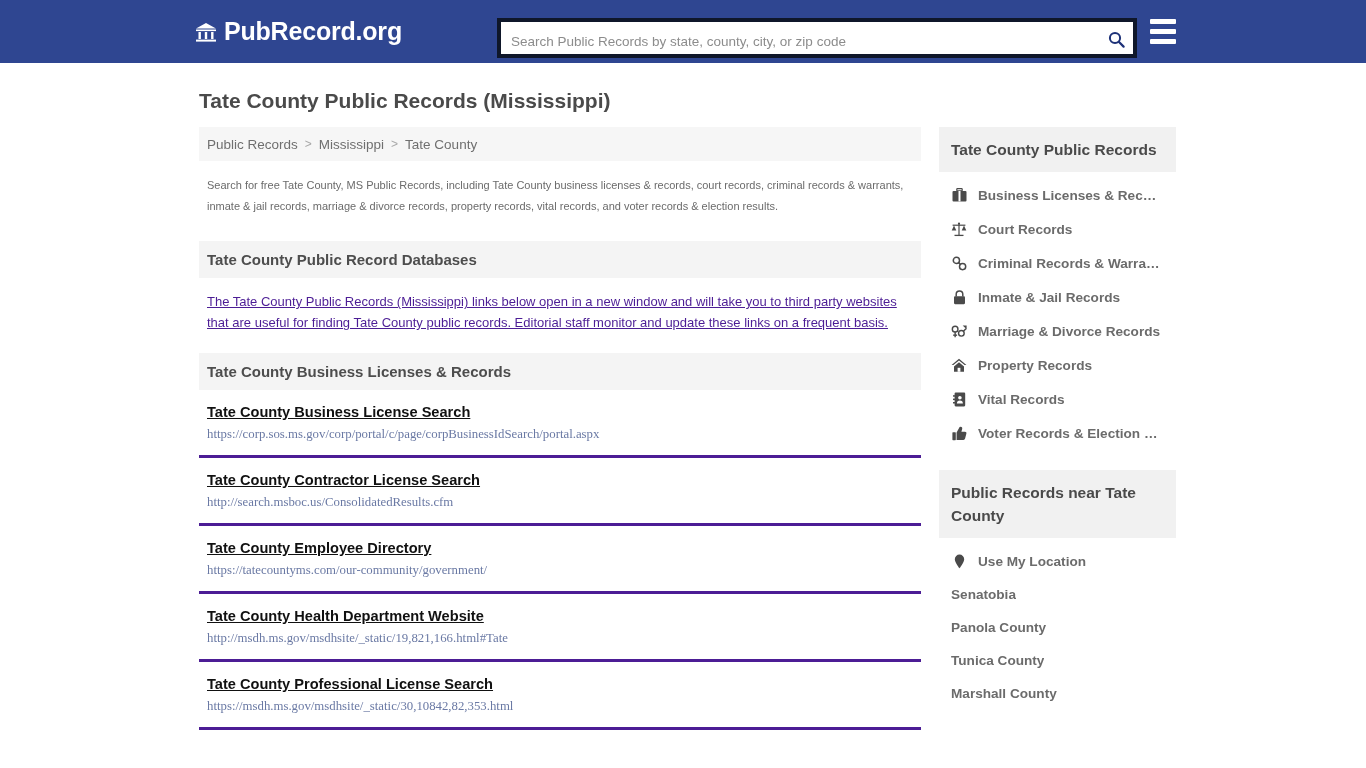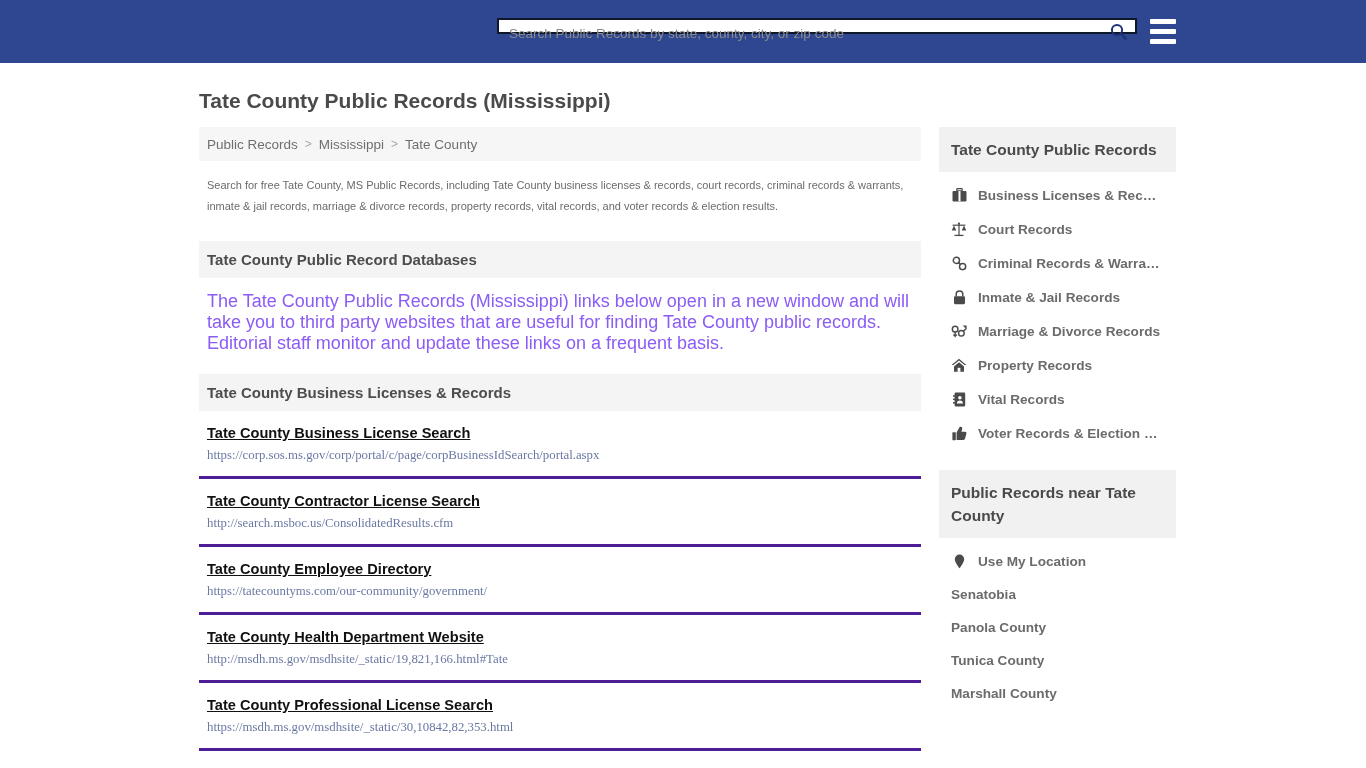--- a/index.html
+++ b/index.html
@@ -35,25 +35,25 @@
     font-weight: bold;
     letter-spacing: -0.2px;
     color: #ffffff;
     white-space: nowrap;
   }
   .search-wrap {
     position: absolute;
     left: 497px;
     top: 18px;
     width: 640px;
-    height: 16px;
+    height: 40px;
     background: #ffffff;
-    border: 2px solid #0f172a;
-    display: flex;
-    align-items: flex-start;
+    border: 4px solid #0f172a;
+    display: flex;
+    align-items: flex-end;
   }
   .search-input {
     flex: 1;
     border: none;
     outline: none;
     height: 26px;
     padding: 0 10px;
     font-family: "Liberation Sans", sans-serif;
     font-size: 13.5px;
     color: #333;
@@ -129,24 +129,25 @@
   .section-head {
     background: #f4f4f4;
     padding: 10px 8px;
     font-size: 15px;
     font-weight: bold;
     color: #4d4d4d;
     margin-top: 14px;
   }
   .section-body {
     padding: 13px 8px 6px 8px;
-    font-size: 18px;
+    font-size: 13px;
     line-height: 21px;
-    color: #8b5cf6;
+    color: #4c1d95;
     margin: 0;
+    text-decoration: underline;
   }
 
   
   .link-list { margin-top: 0; }
   .link-row {
     padding: 13px 8px 13px 8px;
     border-bottom: 3px solid #4c1d95;
   }
   .link-row:last-of-type { border-bottom: none; }
   .link-title {
@@ -200,20 +201,33 @@
   }
   .side-ico svg { display: block; }
   .side-item.no-icon { padding-left: 12px; }
   .side-label { overflow: hidden; text-overflow: ellipsis; font-weight: bold; }
   .side-block-2 { margin-top: 20px; }
 </style>
 </head>
 <body>
 
 <header class="site-header">
+  <a class="brand" href="#">
+    <span class="brand-icon">
+      <svg width="22" height="22" viewBox="0 0 22 22" aria-hidden="true">
+        <polygon points="11,2 21,7.5 1,7.5" fill="#ffffff"></polygon>
+        <rect x="1" y="8.5" width="20" height="1.6" fill="#ffffff"></rect>
+        <rect x="3.5" y="11" width="2.4" height="7" fill="#ffffff"></rect>
+        <rect x="9.8" y="11" width="2.4" height="7" fill="#ffffff"></rect>
+        <rect x="16.1" y="11" width="2.4" height="7" fill="#ffffff"></rect>
+        <rect x="1" y="18.6" width="20" height="2" fill="#ffffff"></rect>
+      </svg>
+    </span>
+    <span class="brand-text">PubRecord.org</span>
+  </a>
 
   <div class="search-wrap">
     <input class="search-input" type="text" placeholder="Search Public Records by state, county, city, or zip code" style="">
     <button class="search-btn">
       <span>
         <svg width="17" height="17" viewBox="0 0 17 17" aria-hidden="true">
           <circle cx="7" cy="7" r="5.1" fill="none" stroke="#1d3178" stroke-width="2"></circle>
           <line x1="10.8" y1="10.8" x2="15.6" y2="15.6" stroke="#1d3178" stroke-width="2.2" stroke-linecap="round"></line>
         </svg>
       </span>

